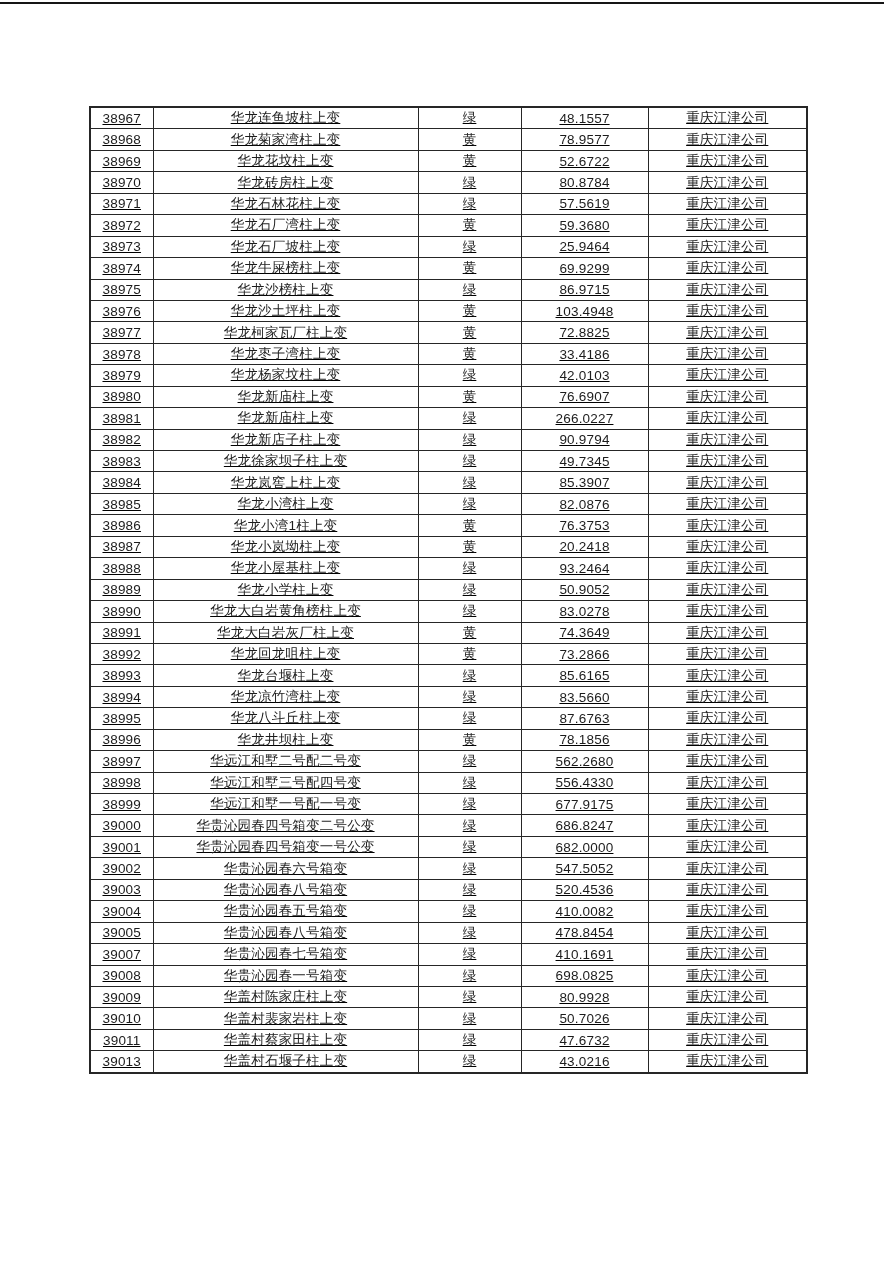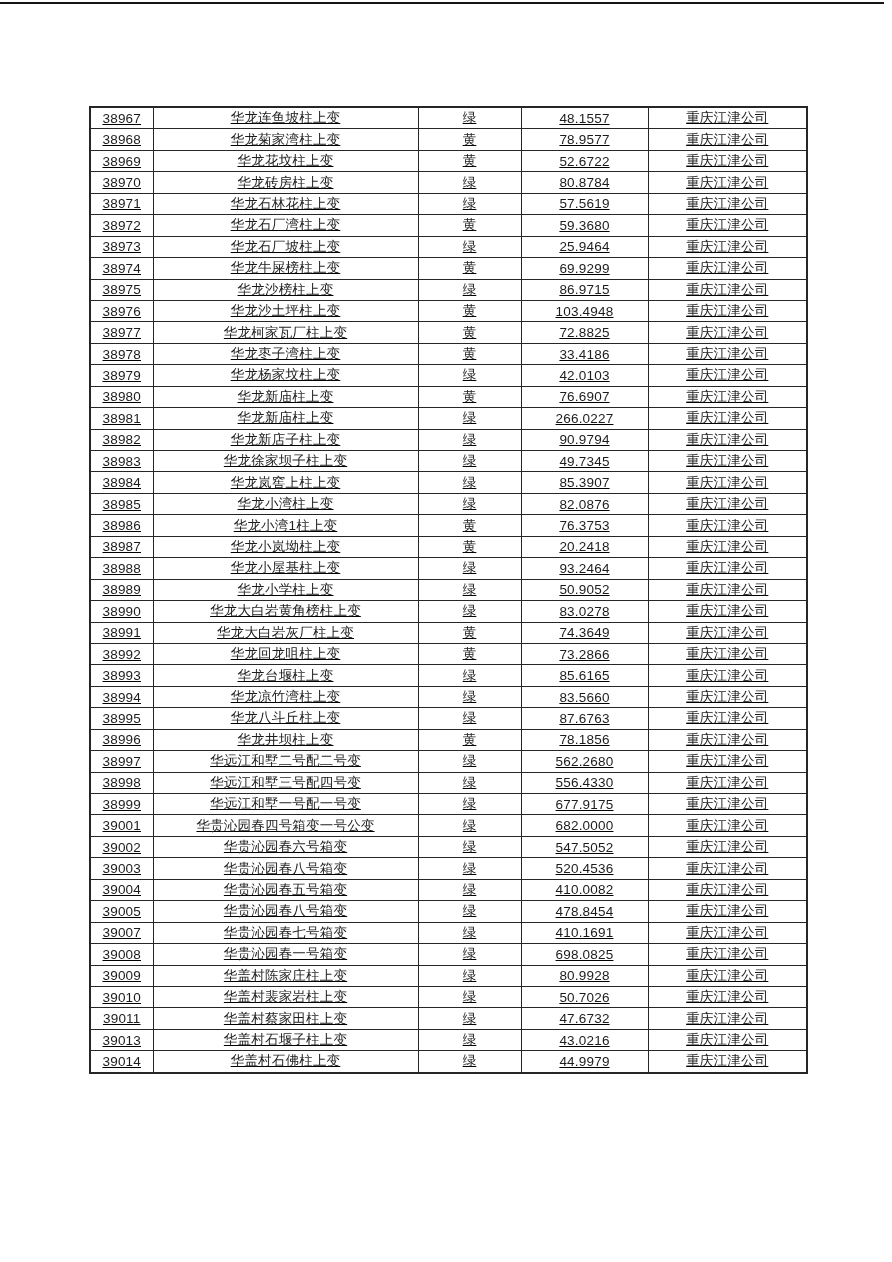--- a/index.html
+++ b/index.html
@@ -293,20 +293,27 @@
           <td>重庆江津公司</td>
         </tr>
         <tr>
           <td>38999</td>
           <td>华远江和墅一号配一号变</td>
           <td>绿</td>
           <td>677.9175</td>
           <td>重庆江津公司</td>
         </tr>
         <tr>
+          <td>39000</td>
+          <td>华贵沁园春四号箱变二号公变</td>
+          <td>绿</td>
+          <td>686.8247</td>
+          <td>重庆江津公司</td>
+        </tr>
+        <tr>
           <td>39001</td>
           <td>华贵沁园春四号箱变一号公变</td>
           <td>绿</td>
           <td>682.0000</td>
           <td>重庆江津公司</td>
         </tr>
         <tr>
           <td>39002</td>
           <td>华贵沁园春六号箱变</td>
           <td>绿</td>
@@ -367,24 +374,17 @@
           <td>华盖村蔡家田柱上变</td>
           <td>绿</td>
           <td>47.6732</td>
           <td>重庆江津公司</td>
         </tr>
         <tr>
           <td>39013</td>
           <td>华盖村石堰子柱上变</td>
           <td>绿</td>
           <td>43.0216</td>
-          <td>重庆江津公司</td>
-        </tr>
-        <tr>
-          <td>39014</td>
-          <td>华盖村石佛柱上变</td>
-          <td>绿</td>
-          <td>44.9979</td>
           <td>重庆江津公司</td>
         </tr>
       </tbody>
   </table>
 </div>
 
 </body></html>

